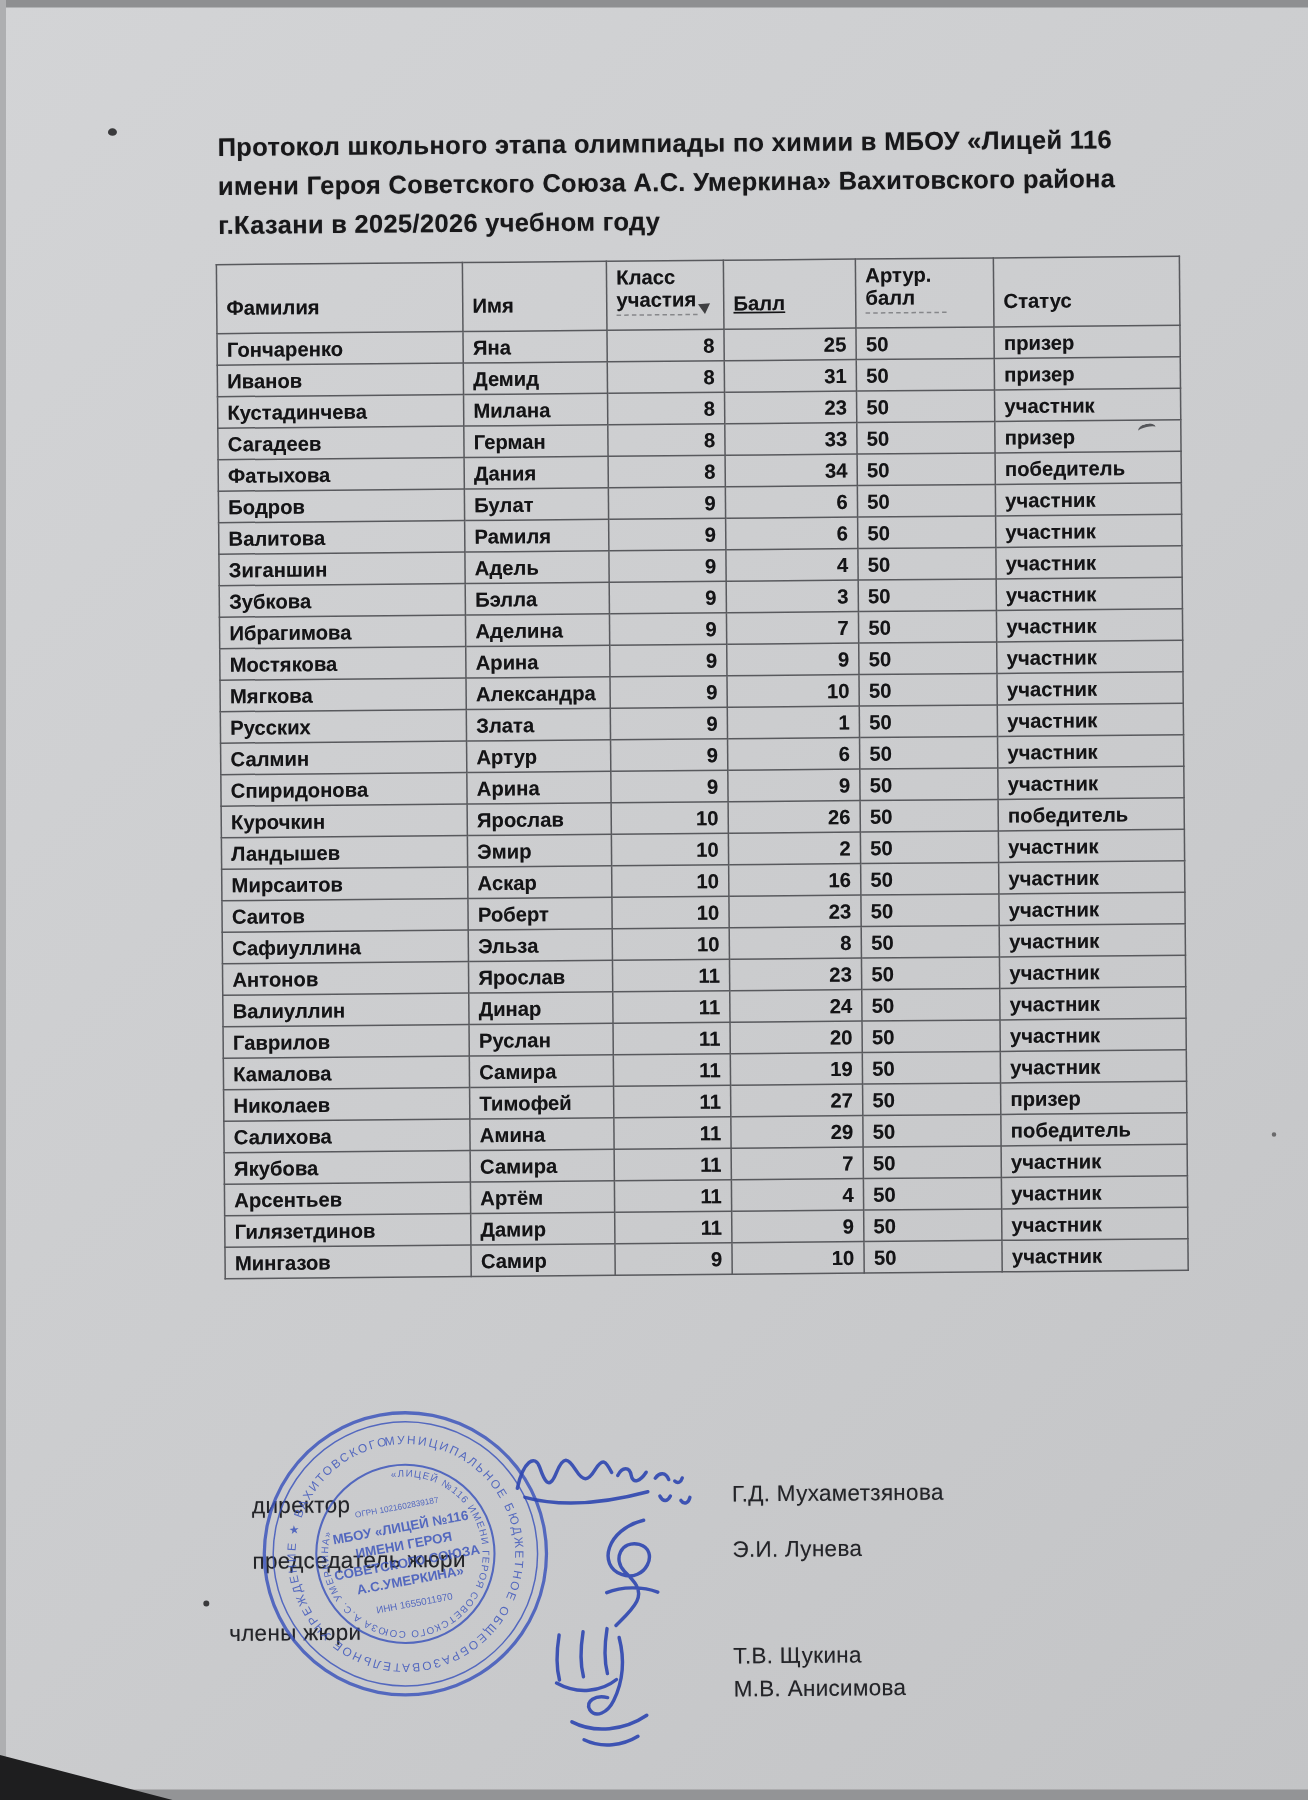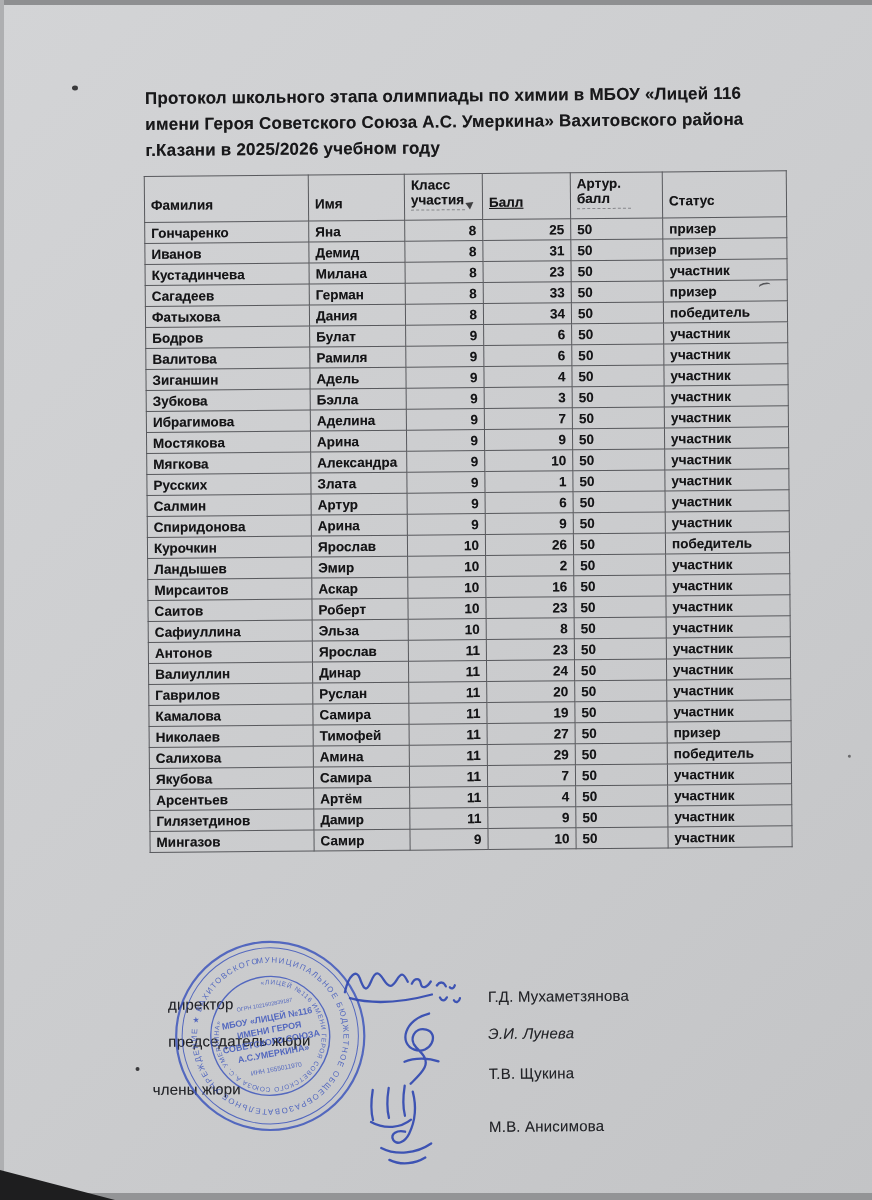--- a/index.html
+++ b/index.html
@@ -348,24 +348,24 @@
         </tbody>
     </table>
 
     <div class="artifact-arrow"></div>
     <div class="artifact-pen"></div>
 
     <div class="sig-label" style="left:160px; top:996px;">директор</div>
     <div class="sig-name" style="left:480px; top:991px;">Г.Д. Мухаметзянова</div>
 
     <div class="sig-label" style="left:160px; top:1033px;">председатель  жюри</div>
-    <div class="sig-name" style="left:480px; top:1028px;font-style:italic;">Э.И. Лунева</div>
+    <div class="sig-name" style="left:480px; top:1028px;">Э.И. Лунева</div>
 
     <div class="sig-label" style="left:144px; top:1081px;">члены жюри</div>
-    <div class="sig-name" style="left:480px; top:1068px;">Т.В. Щукина</div>
+    <div class="sig-name" style="left:480px; top:1099px;">Т.В. Щукина</div>
 
     <div class="sig-name" style="left:480px; top:1121px;">М.В. Анисимова</div>
 
     <div class="stamp-wrap">
       <svg width="198" height="198" viewBox="0 0 200 200">
         <g transform="rotate(-10 100 100)">
           <circle class="stamp-stroke" cx="100" cy="100" r="95" stroke-width="2.2"></circle>
           <circle class="stamp-stroke" cx="100" cy="100" r="89" stroke-width="1"></circle>
           <circle class="stamp-stroke" cx="100" cy="100" r="60" stroke-width="1.4"></circle>
           <defs>

